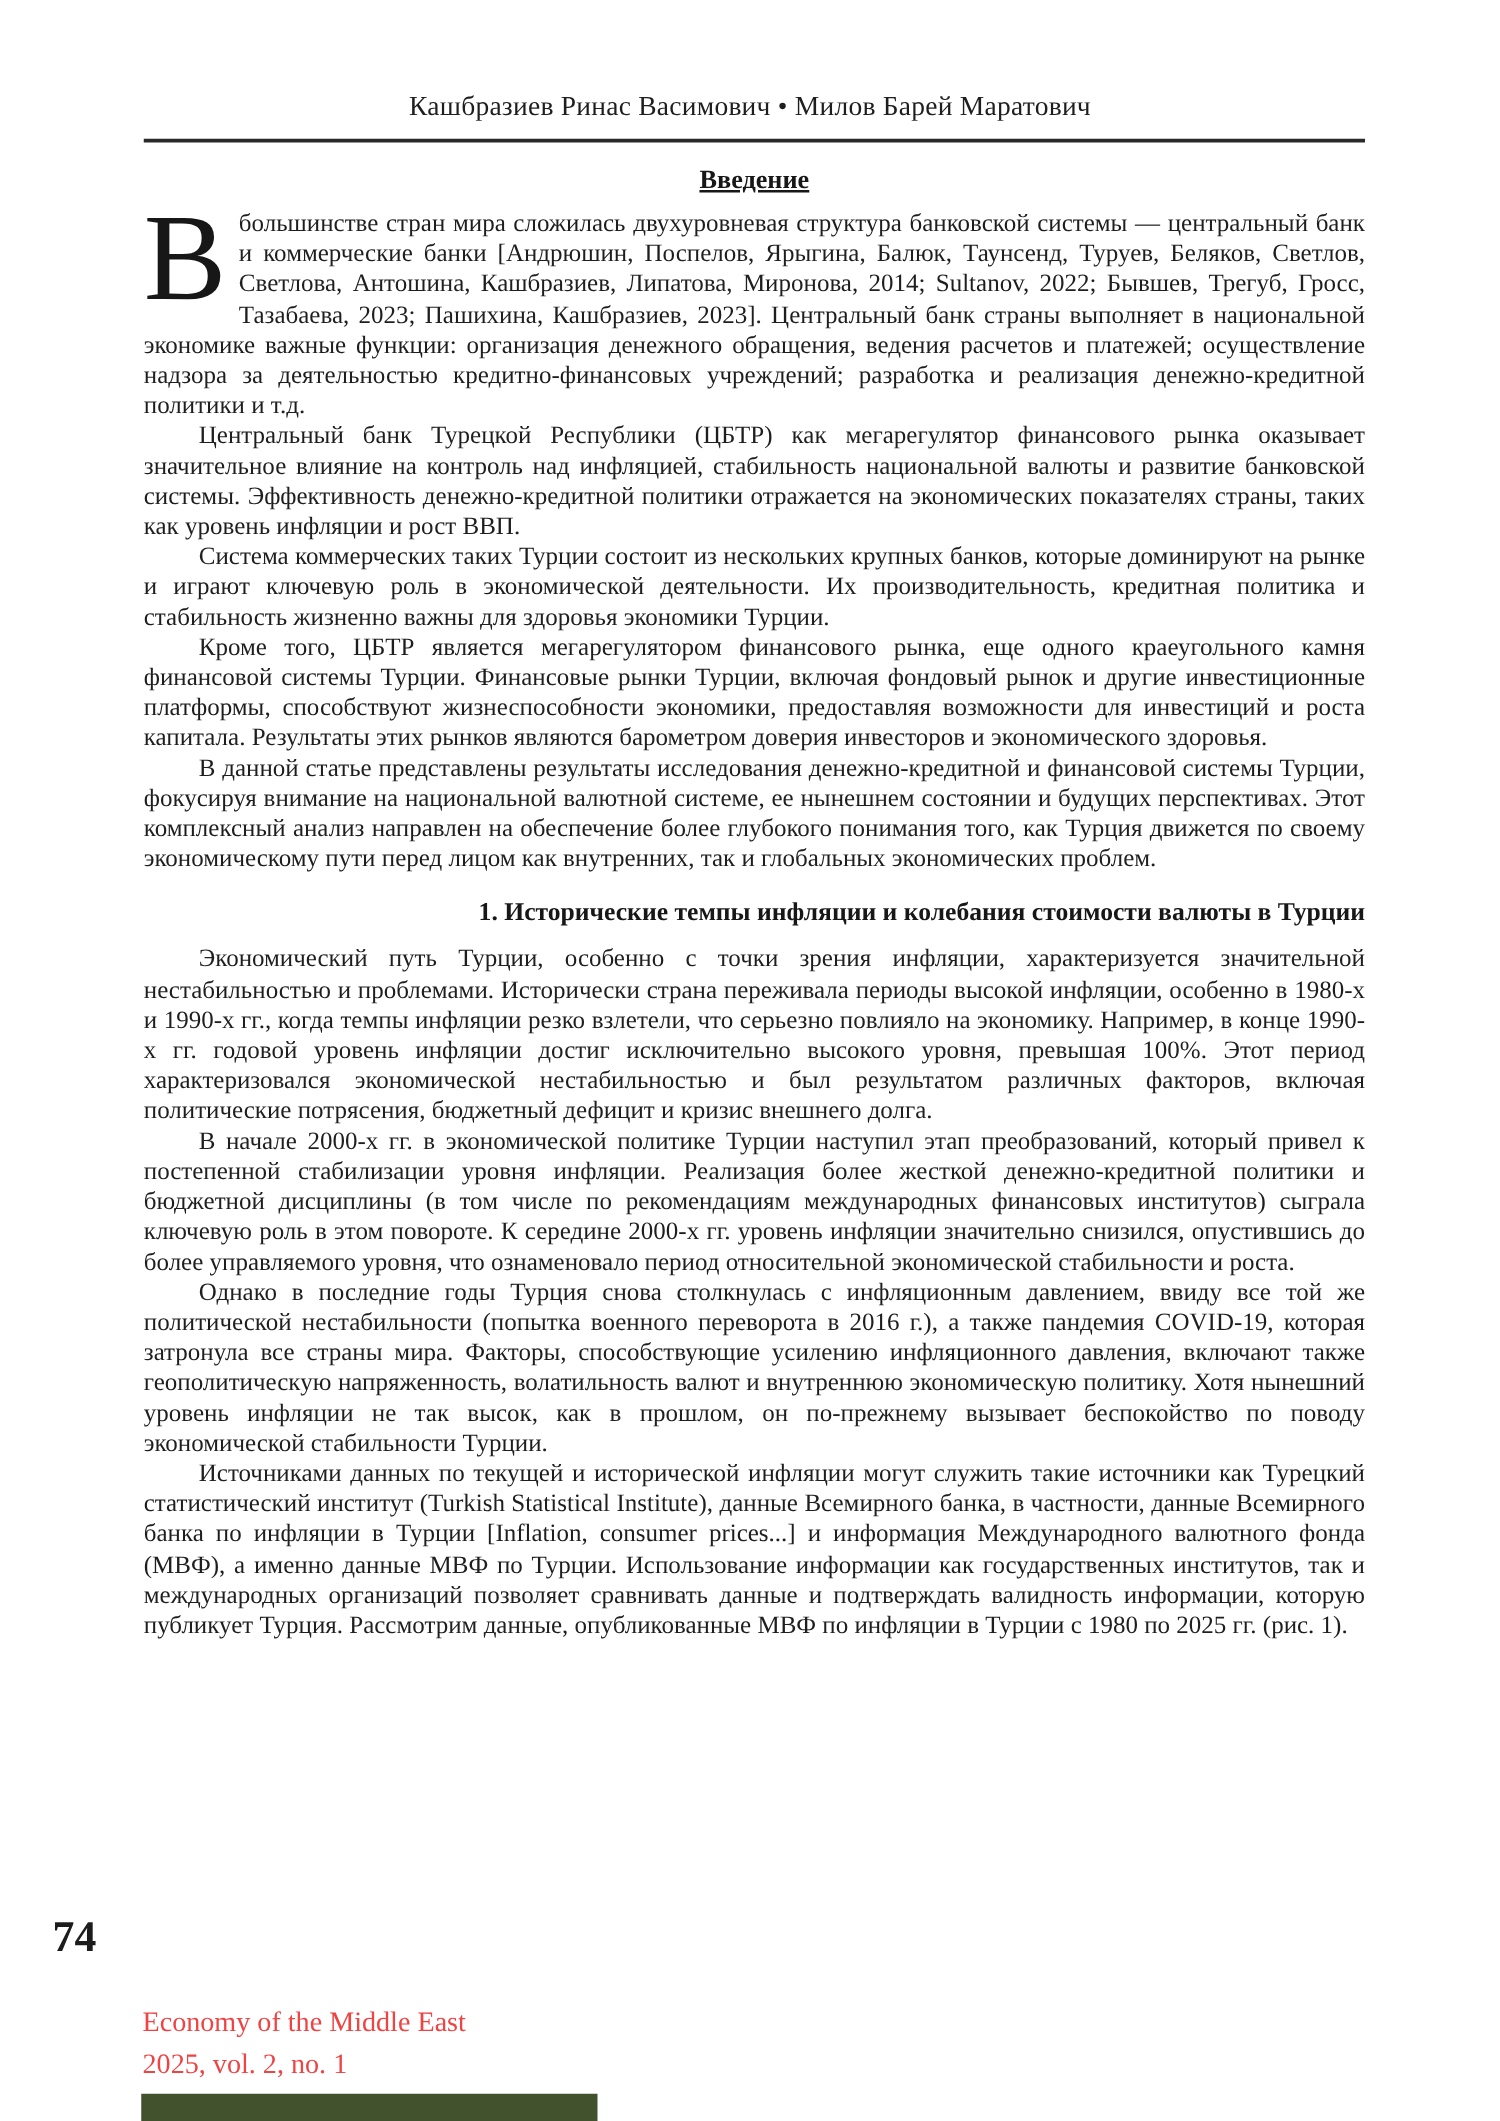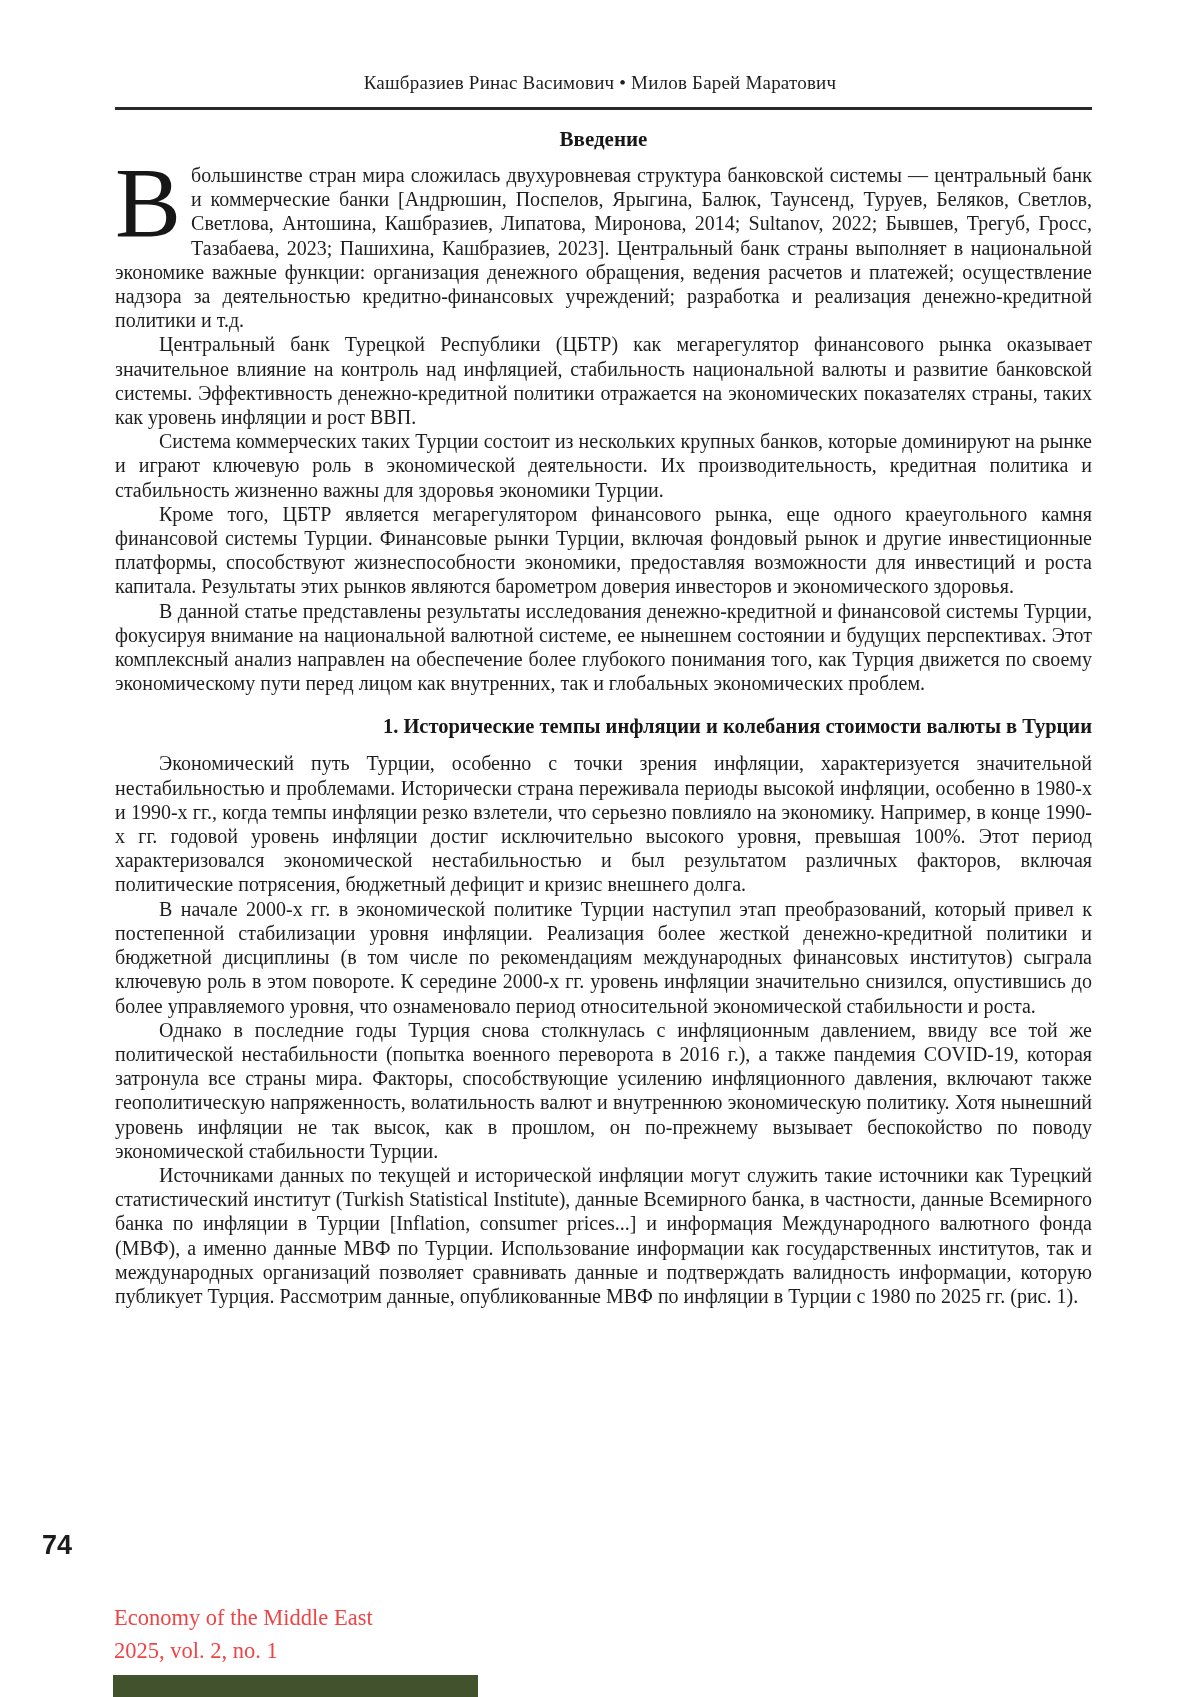--- a/index.html
+++ b/index.html
@@ -7,38 +7,39 @@
     position:relative;
     width:1200px;height:1697px;
     background:#ffffff;
     font-family:"Liberation Serif","DejaVu Serif",serif;
     color:#1e1e1e;
     overflow:hidden;
   }
   .running-head{
     padding-top:72px;
     text-align:center;
-    font-size:19px;
+    font-size:22px;
     letter-spacing:.2px;
     color:#1e1e1e;
   }
   .head-rule{
     height:3px;
     background:#2a2a2a;
     margin:13px 108px 0 115px;
   }
   .content{
     margin:0 108px 0 115px;
   }
   .center-heading{
     font-size:21px;
     font-weight:bold;
     text-align:center;
     margin:17px 0 11px 0;
     color:#171717;
+    text-decoration:underline;
   }
   .section-heading{
     font-size:20.5px;
     font-weight:bold;
     text-align:right;
     margin:20px 0 13px 0;
     color:#171717;
   }
   .para{
     margin:0;
@@ -52,23 +53,23 @@
   .dropcap{
     float:left;
     font-size:99px;
     line-height:74px;
     padding:3px 10px 0 0;
     color:#171717;
   }
   .page-number{
     position:absolute;
     left:42px;top:1530px;
-    font-family:Liberation Sans, sans-serif;
+    font-family:Liberation Serif, serif;
     font-weight:bold;
-    font-size:27px;
+    font-size:35px;
     color:#1c1c1c;
   }
   .journal-footer{
     position:absolute;
     left:114px;top:1601px;
     font-size:22.5px;
     line-height:33px;
     color:#ef4444;
   }
   .footer-bar{

